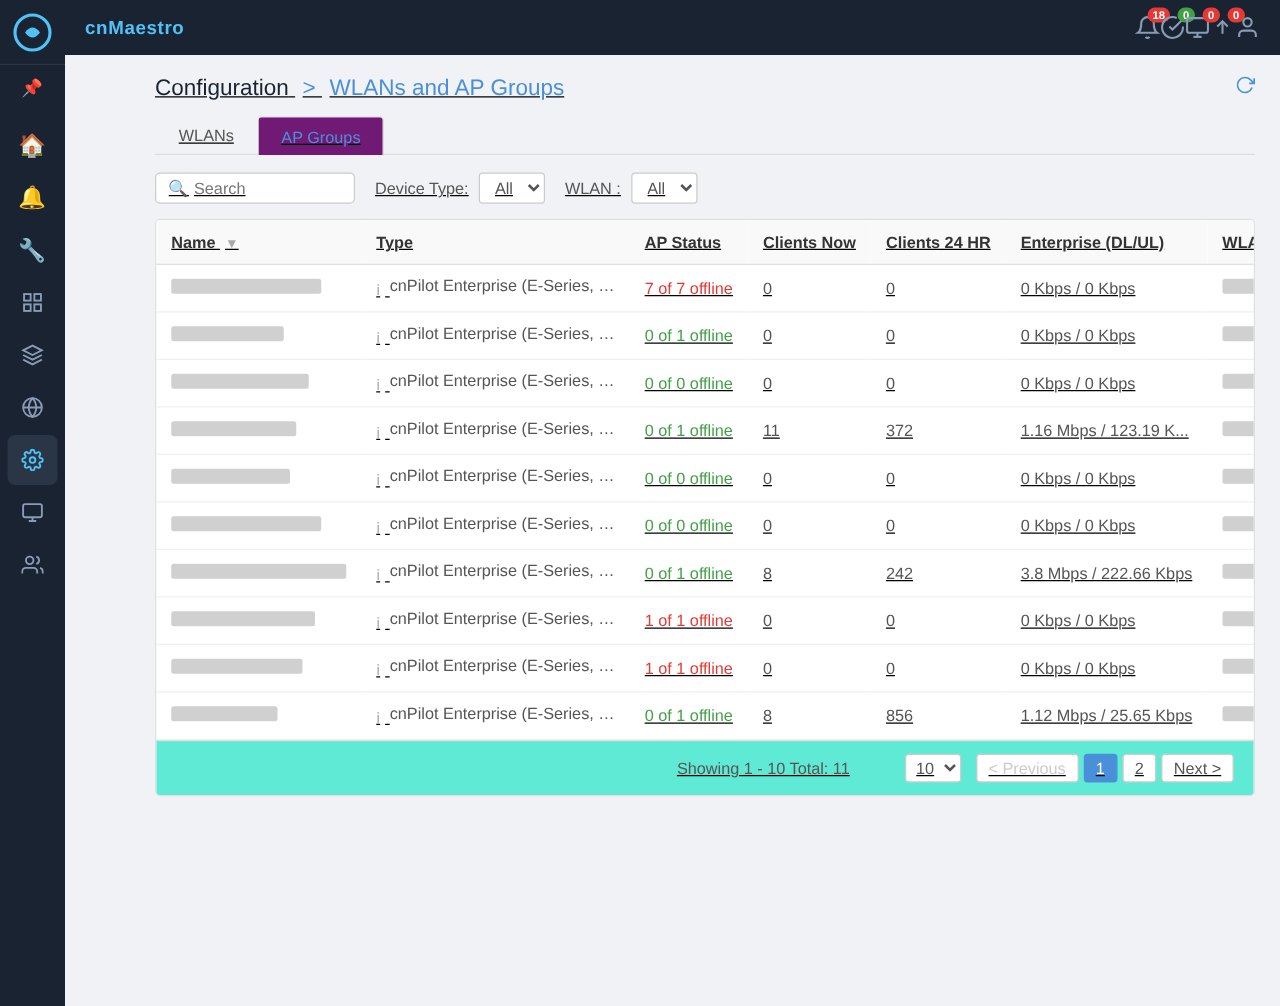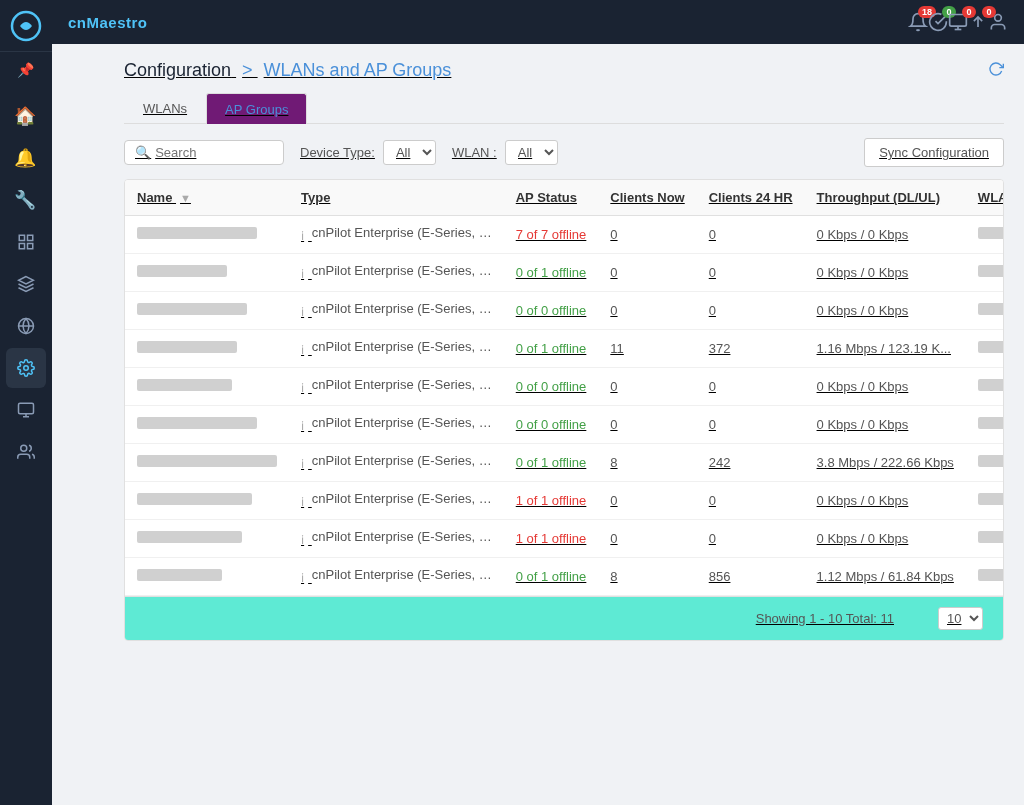--- a/index.html
+++ b/index.html
@@ -215,34 +215,33 @@
           </select>
         </div>
         <div class="filter-group">
           <span class="filter-label">WLAN :</span>
           <select class="filter-select">
             <option>All</option>
           </select>
         </div>
       </div>
       <div class="toolbar-right">
-        <button class="btn btn-secondary">Sync Configuration</button>
       </div>
     </div>
 
     <div class="table-wrap">
       <table>
         <thead>
           <tr>
             <th>Name <span class="sort-icon">▼</span></th>
             <th>Type</th>
             <th>AP Status</th>
             <th>Clients Now</th>
             <th>Clients 24 HR</th>
-            <th>Throughput (DL/UL)</th>
+            <th>Enterprise (DL/UL)</th>
             <th>WLANs</th>
 
           </tr>
         </thead>
         <tbody id="table-body">
         <tr>
     <td>
       <span class="cell-blurred" style="width:120px; display:inline-block; height:12px; background:#d0d0d0; border-radius:2px;"></span>
     </td>
     <td>
@@ -398,36 +397,42 @@
     <td>
       <span class="cell-blurred" style="width:85px; display:inline-block; height:12px; background:#d0d0d0; border-radius:2px;"></span>
     </td>
     <td>
       <span class="info-icon">ℹ</span>
       <span class="type-cell" style="max-width:180px; display:inline-block; overflow:hidden; text-overflow:ellipsis;">cnPilot Enterprise (E-Series, e...</span>
     </td>
     <td style="color:#43a047;">0 of 1 offline</td>
     <td>8</td>
     <td>856</td>
-    <td>1.12 Mbps / 61.84 Kbps</td>
+    <td>1.12 Mbps / 25.65 Kbps</td>
     <td>
       <span class="cell-blurred" style="width:75px; display:inline-block; height:12px; background:#d0d0d0; border-radius:2px;"></span>
     </td>
 
   </tr>
           </tbody>
       </table>
 
       <div class="pagination-bar">
         <span class="page-info">Showing 1 - 10 Total: 11</span>
         <div class="per-page">
           <select class="filter-select">
             <option>10</option>
             <option>25</option>
             <option>50</option>
           </select>
           <span></span>
         </div>
+        <div class="page-nav">
+          <button class="page-btn disabled">&lt; Previous</button>
+          <button class="page-btn active">1</button>
+          <button class="page-btn">2</button>
+          <button class="page-btn">Next &gt;</button>
+        </div>
       </div>
     </div>
 
   </div>
 </div>
 
 </body></html>

